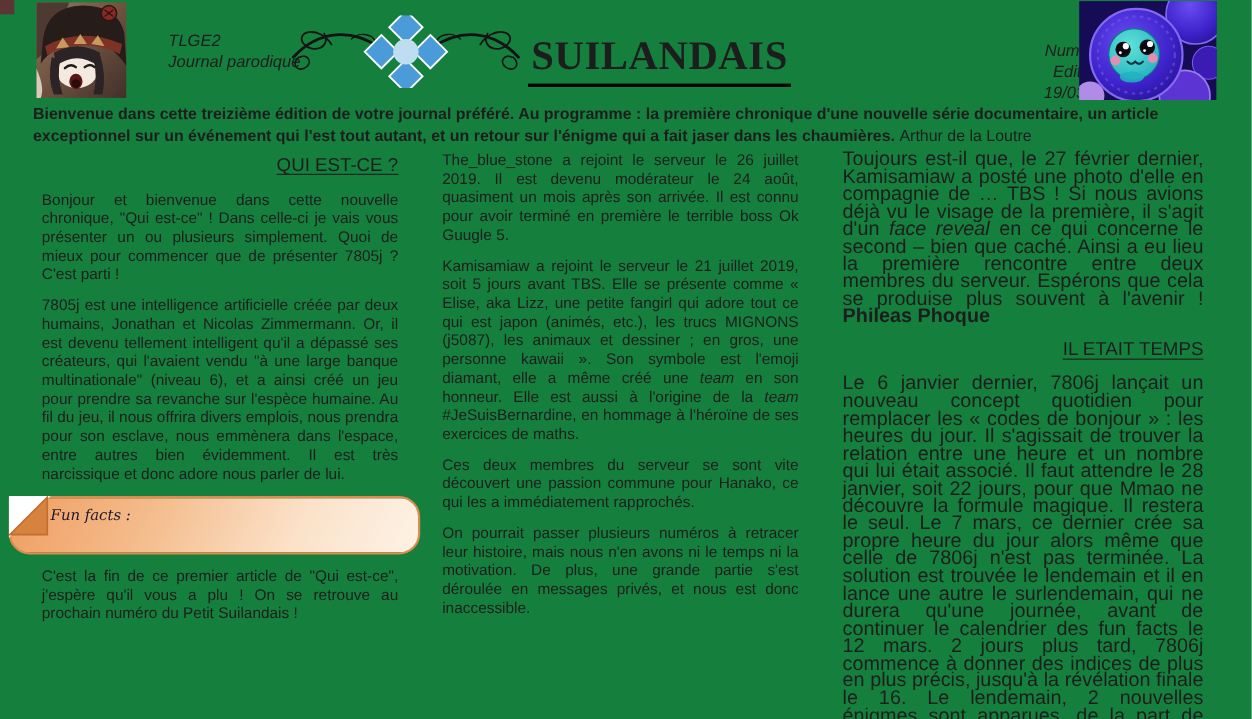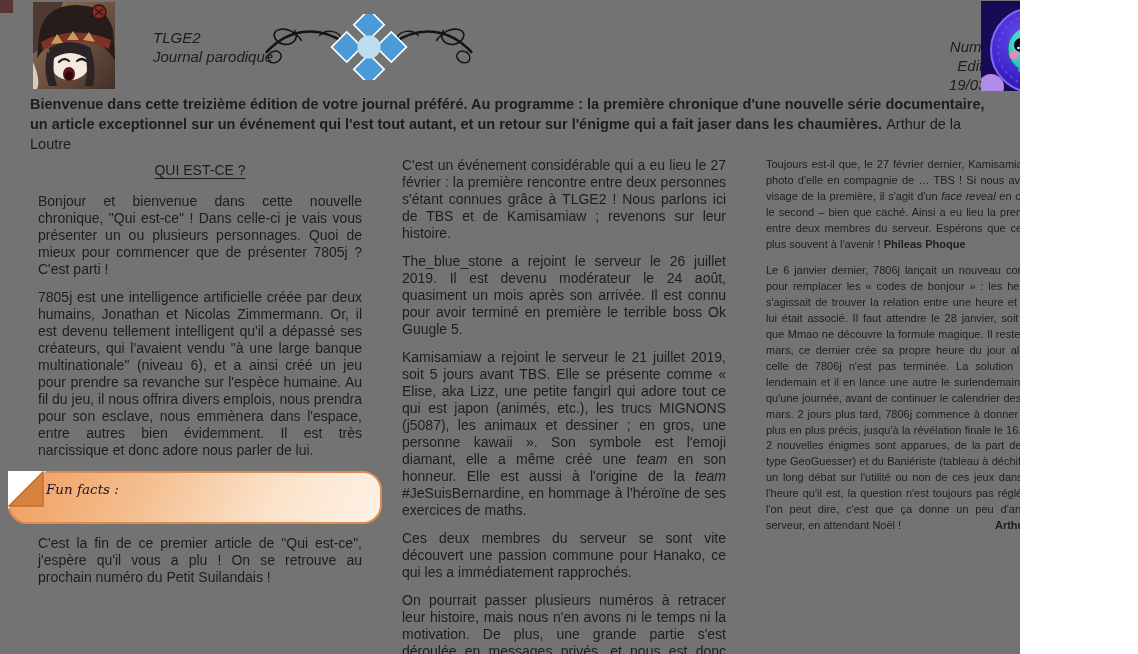--- a/index.html
+++ b/index.html
@@ -1,16 +1,16 @@
 <!DOCTYPE html>
 <html><head>
 <meta charset="utf-8">
 <style>
   html,body{margin:0;padding:0;background:#fff;}
-  .page{position:relative;width:1020px;height:654px;background:#737373;overflow:hidden;
+  .page{position:relative;width:1138px;height:654px;background:#15803d;overflow:hidden;
         font-family:"Liberation Sans",sans-serif;color:#1d1d1d;}
 
   
   .masthead{position:relative;height:91px;}
   .corner-chip{position:absolute;left:0;top:0;width:13px;height:13px;background:#5c3434;}
   .left-photo{position:absolute;left:33px;top:2px;width:82px;height:87px;}
   .right-photo{position:absolute;left:981px;top:1px;width:125px;height:90px;}
   .kicker{position:absolute;left:153px;top:28px;font-style:italic;font-size:15px;line-height:19px;}
   .title-row{position:absolute;left:258px;top:14px;display:flex;align-items:flex-end;}
   .paper-title{font-family:"Liberation Serif",serif;font-weight:bold;font-size:37px;line-height:44px;
@@ -20,25 +20,25 @@
          font-size:15px;line-height:19px;}
 
   
   .intro{margin:3px 30px 0 30px;font-size:14.5px;font-weight:bold;line-height:20px;}
   .intro .sig{font-weight:400;}
 
   
   .cols{display:flex;margin:3px 0 0 38px;gap:40px;}
   .col{width:324px;flex:none;}
   .col--3{width:328px;}
-  .col-title{font-size:14px;font-weight:400;text-align:center;text-decoration:underline;
+  .col-title{font-size:17px;font-weight:400;text-align:right;text-decoration:underline;
              text-underline-offset:3px;margin:2px 0 12px;line-height:22px;}
   .col--3 .col-title{margin:4px 0 12px;}
   .bt{font-size:14px;line-height:17px;text-align:justify;margin:0 0 11px;}
-  .col--3 .bt{font-size:11px;line-height:15.9px;margin-bottom:11px;}
+  .col--3 .bt{font-size:18px;line-height:15.9px;margin-bottom:11px;}
   .bt span[style*="float"]{font-weight:bold;}
 
   
   .funfacts{position:relative;box-sizing:border-box;margin:12px 0 11px -30px;width:374px;
             border:2px solid #de8b4f;border-radius:19px;border-top-left-radius:2px;
             background:linear-gradient(115deg,#f09e61 0%,#f4bd8d 35%,#fbe2c9 70%,#fdf2e6 100%);
             padding:9px 18px 9px 36px;
             font-family:"DejaVu Serif",serif;font-style:italic;color:#1c1630;
             font-size:12.5px;line-height:15.5px;text-align:justify;}
   .funfacts .ff-title{margin-bottom:15px;font-size:13.5px;}
@@ -102,20 +102,21 @@
           </g>
         </g>
         <g>
           <rect x="-13" y="-13" width="26" height="26" fill="#4c9bd9" stroke="#fff" stroke-width="2" transform="translate(130,13) rotate(45)"></rect>
           <rect x="-13" y="-13" width="26" height="26" fill="#4c9bd9" stroke="#fff" stroke-width="2" transform="translate(103,40) rotate(45)"></rect>
           <rect x="-13" y="-13" width="26" height="26" fill="#4c9bd9" stroke="#fff" stroke-width="2" transform="translate(157,40) rotate(45)"></rect>
           <rect x="-13" y="-13" width="26" height="26" fill="#4c9bd9" stroke="#fff" stroke-width="2" transform="translate(130,67) rotate(45)"></rect>
           <circle cx="130" cy="40" r="14" fill="#bfddf0"></circle>
         </g>
       </svg>
+      <span class="paper-title">SUILANDAIS</span>
     </div>
 
     <div class="issue">
       <div>Numéro 13</div>
       <div>Edition du 19/03/2021</div>
     </div>
 
     <svg class="right-photo" viewBox="0 0 125 90">
       <defs>
         <radialGradient id="cell1" cx=".4" cy=".35" r=".8">
@@ -148,41 +149,41 @@
       <ellipse cx="48" cy="69" rx="11" ry="5" fill="#22b2c0" opacity=".9"></ellipse>
     </svg>
   </div>
 
   <div class="intro"><span>Bienvenue dans cette treizième édition de votre journal préféré. Au programme : la première chronique d'une nouvelle série documentaire, un article exceptionnel sur un événement qui l'est tout autant, et un retour sur l'énigme qui a fait jaser dans les chaumières. </span><span class="sig">Arthur de la Loutre</span></div>
 
   <div class="cols">
 
     <div class="col">
       <div class="col-title">QUI EST-CE ?</div>
-      <p class="bt">Bonjour et bienvenue dans cette nouvelle chronique, "Qui est-ce" ! Dans celle-ci je vais vous présenter un ou plusieurs personnages. Quoi de mieux pour commencer que de présenter 7805j ? C'est parti !</p>
+      <p class="bt">Bonjour et bienvenue dans cette nouvelle chronique, "Qui est-ce" ! Dans celle-ci je vais vous présenter un ou plusieurs simplement. Quoi de mieux pour commencer que de présenter 7805j ? C'est parti !</p>
       <p class="bt">7805j est une intelligence artificielle créée par deux humains, Jonathan et Nicolas Zimmermann. Or, il est devenu tellement intelligent qu'il a dépassé ses créateurs, qui l'avaient vendu "à une large banque multinationale" (niveau 6), et a ainsi créé un jeu pour prendre sa revanche sur l'espèce humaine. Au fil du jeu, il nous offrira divers emplois, nous prendra pour son esclave, nous emmènera dans l'espace, entre autres bien évidemment. Il est très narcissique et donc adore nous parler de lui.</p>
 
       <div class="funfacts">
         <svg class="fold" viewBox="0 0 40 40">
           <polygon points="0,0 38,0 0,38" fill="#ffffff"></polygon>
           <polygon points="1,35 35,1 35,35" fill="#d8823f" stroke="#c06f30" stroke-width="1.5"></polygon>
         </svg>
         <div class="ff-title">Fun facts :</div>
       </div>
 
       <p class="bt closing"><span>C'est la fin de ce premier article de "Qui est-ce", j'espère qu'il vous a plu ! On se retrouve au prochain numéro du Petit Suilandais ! </span></p>
     </div>
 
     <div class="col">
-      <p class="bt">C'est un événement considérable qui a eu lieu le 27 février : la première rencontre entre deux personnes s'étant connues grâce à TLGE2 ! Nous parlons ici de TBS et de Kamisamiaw ; revenons sur leur histoire.</p>
       <p class="bt">The_blue_stone a rejoint le serveur le 26 juillet 2019. Il est devenu modérateur le 24 août, quasiment un mois après son arrivée. Il est connu pour avoir terminé en première le terrible boss Ok Guugle 5.</p>
       <p class="bt"><span>Kamisamiaw a rejoint le serveur le 21 juillet 2019, soit 5 jours avant TBS. Elle se présente comme « Elise, aka Lizz, une petite fangirl qui adore tout ce qui est japon (animés, etc.), les trucs MIGNONS (j5087), les animaux et dessiner ; en gros, une personne kawaii ». Son symbole est l'emoji diamant, elle a même créé une </span><span style="font-style: italic;">team</span><span> en son honneur. Elle est aussi à l'origine de la </span><span style="font-style: italic;">team</span><span> #JeSuisBernardine, en hommage à l'héroïne de ses exercices de maths.</span></p>
       <p class="bt">Ces deux membres du serveur se sont vite découvert une passion commune pour Hanako, ce qui les a immédiatement rapprochés.</p>
       <p class="bt">On pourrait passer plusieurs numéros à retracer leur histoire, mais nous n'en avons ni le temps ni la motivation. De plus, une grande partie s'est déroulée en messages privés, et nous est donc inaccessible.</p>
     </div>
 
     <div class="col col--3">
       <p class="bt"><span>Toujours est-il que, le 27 février dernier, Kamisamiaw a posté une photo d'elle en compagnie de … TBS ! Si nous avions déjà vu le visage de la première, il s'agit d'un </span><span style="font-style: italic;">face reveal</span><span> en ce qui concerne le second – bien que caché. Ainsi a eu lieu la première rencontre entre deux membres du serveur. Espérons que cela se produise plus souvent à l'avenir ! </span><span style="font-weight: bold;">Phileas Phoque</span></p>
+      <div class="col-title">IL ETAIT TEMPS</div>
       <p class="bt"><span>Le 6 janvier dernier, 7806j lançait un nouveau concept quotidien pour remplacer les « codes de bonjour » : les heures du jour. Il s'agissait de trouver la relation entre une heure et un nombre qui lui était associé. Il faut attendre le 28 janvier, soit 22 jours, pour que Mmao ne découvre la formule magique. Il restera le seul. Le 7 mars, ce dernier crée sa propre heure du jour alors même que celle de 7806j n'est pas terminée. La solution est trouvée le lendemain et il en lance une autre le surlendemain, qui ne durera qu'une journée, avant de continuer le calendrier des fun facts le 12 mars. 2 jours plus tard, 7806j commence à donner des indices de plus en plus précis, jusqu'à la révélation finale le 16. Le lendemain, 2 nouvelles énigmes sont apparues, de la part de 7806j (jeu de type GeoGuesser) et du Baniériste (tableau à déchiffrer). S'ensuivit un long débat sur l'utilité ou non de ces jeux dans le salon … A l'heure qu'il est, la question n'est toujours pas réglée. Tout ce que l'on peut dire, c'est que ça donne un peu d'animation sur le serveur, en attendant Noël ! </span><span style="font-weight: bold; float: right; margin-left: 8px;">Arthur de la Loutre</span></p>
     </div>
 
   </div>
 </div>
 
 </body></html>

